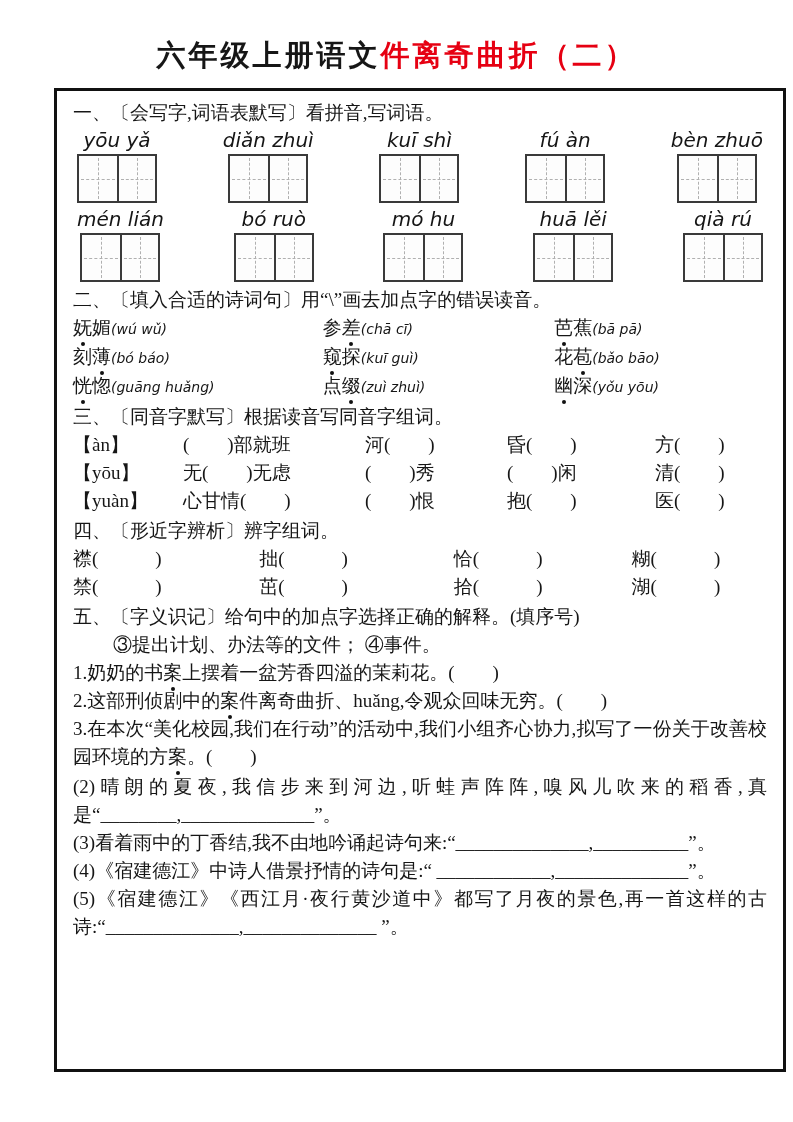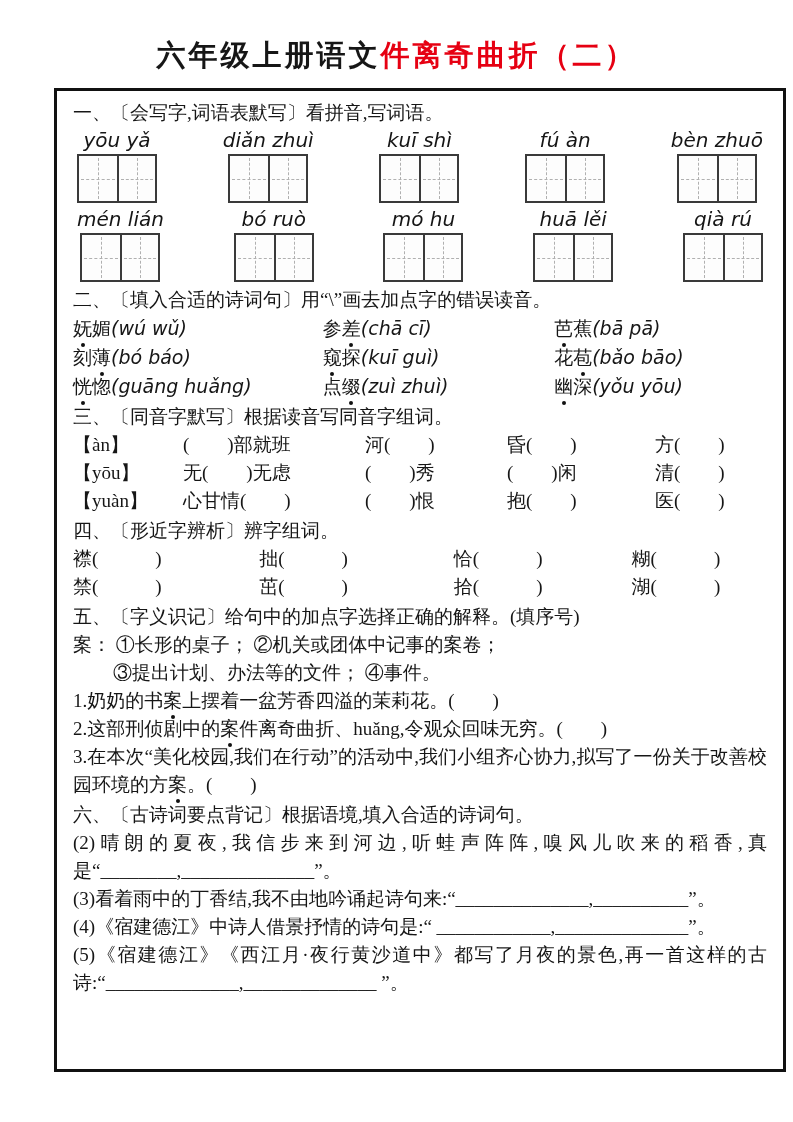--- a/index.html
+++ b/index.html
@@ -45,21 +45,21 @@
   .dotchar { position:relative; display:inline-block; }
   .dotchar::after {
     content:""; position:absolute; left:50%; bottom:-4px;
     width:4px; height:4px; background:#111; border-radius:50%;
     transform:translateX(-50%);
   }
 
   
   .row-3col { display:grid; grid-template-columns:1.08fr 1fr 0.92fr; }
   .word-item { white-space:nowrap; }
-  .word-item .py { font-size:19px; }
+  .word-item .py { font-size:14px; }
 
   
   .row-homo { display:grid; grid-template-columns:110px 182px 142px 148px 1fr; white-space:pre; }
 
   
   .row-4col { display:grid; grid-template-columns:1.1fr 1.15fr 1.05fr 0.8fr; white-space:pre; }
 
   
   .def-indent { padding-left:40px; }
 
@@ -211,29 +211,27 @@
       <div class="row-4col">
         <span>禁(　　　)</span>
         <span>茁(　　　)</span>
         <span>拾(　　　)</span>
         <span>湖(　　　)</span>
       </div>
     </section>
 
     <section>
       <div class="heading">五、〔字义识记〕给句中的加点字选择正确的解释。(填序号)</div>
-      <div>案： ①长形的桌子； ②机关或团体中记事的案卷；</div>
       <div class="def-indent">③提出计划、办法等的文件； ④事件。</div>
       <div class="sentence"><span>1.奶奶的书</span><span class="dotchar">案</span><span>上摆着一盆芳香四溢的茉莉花。(　　)</span></div>
       <div class="sentence"><span>2.这部刑侦剧中的</span><span class="dotchar">案</span><span>件离奇曲折、huǎng,令观众回味无穷。(　　)</span></div>
       <div class="sentence"><span>3.在本次“美化校园,我们在行动”的活动中,我们小组齐心协力,拟写了一份关于改善校园环境的方</span><span class="dotchar">案</span><span>。(　　)</span></div>
     </section>
 
     <section>
-      <div class="heading">六、〔古诗词要点背记〕根据语境,填入合适的诗词句。</div>
       <div class="fill-item">(2)晴朗的夏夜,我信步来到河边,听蛙声阵阵,嗅风儿吹来的稻香,真是“________,______________”。</div>
       <div class="fill-item">(3)看着雨中的丁香结,我不由地吟诵起诗句来:“______________,__________”。</div>
       <div class="fill-item">(4)《宿建德江》中诗人借景抒情的诗句是:“ ____________,______________”。</div>
       <div class="fill-item">(5)《宿建德江》《西江月·夜行黄沙道中》都写了月夜的景色,再一首这样的古诗:“______________,______________ ”。</div>
     </section>
 
   </div>
 </div>
 
 </body></html>

